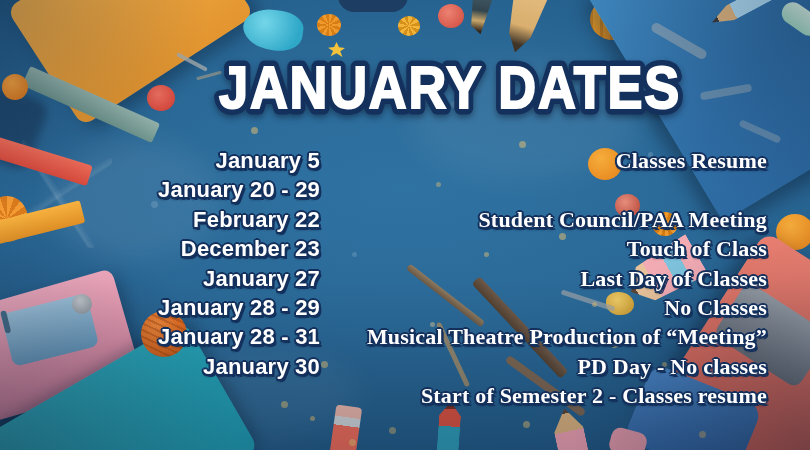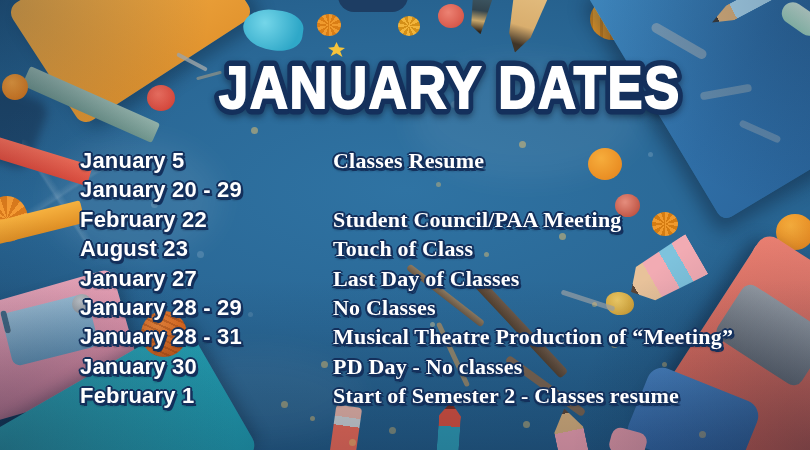--- a/index.html
+++ b/index.html
@@ -207,21 +207,21 @@
       radial-gradient(circle 340px at 100% 100%, rgba(10,22,44,.36), rgba(0,0,0,0) 70%),
       linear-gradient(180deg, rgba(0,0,0,0) 62%, rgba(10,24,46,.22) 100%);}
 
   
   .title-svg{left:0;top:46px;width:810px;height:92px;overflow:visible;
     filter:drop-shadow(0 3px 3px rgba(8,18,38,.45));}
   .title-svg text{font-family:"Liberation Sans",sans-serif;font-weight:bold;font-size:60px;letter-spacing:2px;}
   .title-stroke{fill:#14305c;stroke:#14305c;stroke-width:13px;stroke-linejoin:round;}
   .title-fill{fill:#ffffff;stroke:#ffffff;stroke-width:2px;}
 
-  .schedule{left:80px;top:146px;width:700px;}
+  .schedule{left:67px;top:146px;width:700px;text-align:right;}
   .schedule,.schedule *{position:static;}
   .schedule{position:absolute;}
   .row{display:flex;line-height:29.4px;}
   .outlined{
     color:#ffffff;font-weight:bold;font-size:22px;letter-spacing:0.2px;
     text-shadow:
       2px 0 0 #14305c,-2px 0 0 #14305c,0 2px 0 #14305c,0 -2px 0 #14305c,
       1.5px 1.5px 0 #14305c,-1.5px 1.5px 0 #14305c,1.5px -1.5px 0 #14305c,-1.5px -1.5px 0 #14305c,
       2.5px 2.5px 0 #14305c,0 3px 2px rgba(10,25,50,.55);}
   .date{width:253px;flex:0 0 253px;}
@@ -308,37 +308,36 @@
       <div class="event outlined">Classes Resume</div>
     </div>
     <div class="row">
       <div class="date outlined">January 20 - 29</div>
     </div>
     <div class="row">
       <div class="date outlined">February 22</div>
       <div class="event outlined">Student Council/PAA Meeting</div>
     </div>
     <div class="row">
-      <div class="date outlined">August 23</div>
+      <div class="date outlined">December 23</div>
       <div class="event outlined">Touch of Class</div>
     </div>
     <div class="row">
       <div class="date outlined">January 27</div>
       <div class="event outlined">Last Day of Classes</div>
     </div>
     <div class="row">
       <div class="date outlined">January 28 - 29</div>
       <div class="event outlined">No Classes</div>
     </div>
     <div class="row">
       <div class="date outlined">January 28 - 31</div>
       <div class="event outlined">Musical Theatre Production of “Meeting”</div>
     </div>
     <div class="row">
       <div class="date outlined">January 30</div>
       <div class="event outlined">PD Day - No classes</div>
     </div>
     <div class="row">
-      <div class="date outlined">February 1</div>
       <div class="event outlined">Start of Semester 2 - Classes resume</div>
     </div>
   </div>
 </div>
 
 </body></html>

